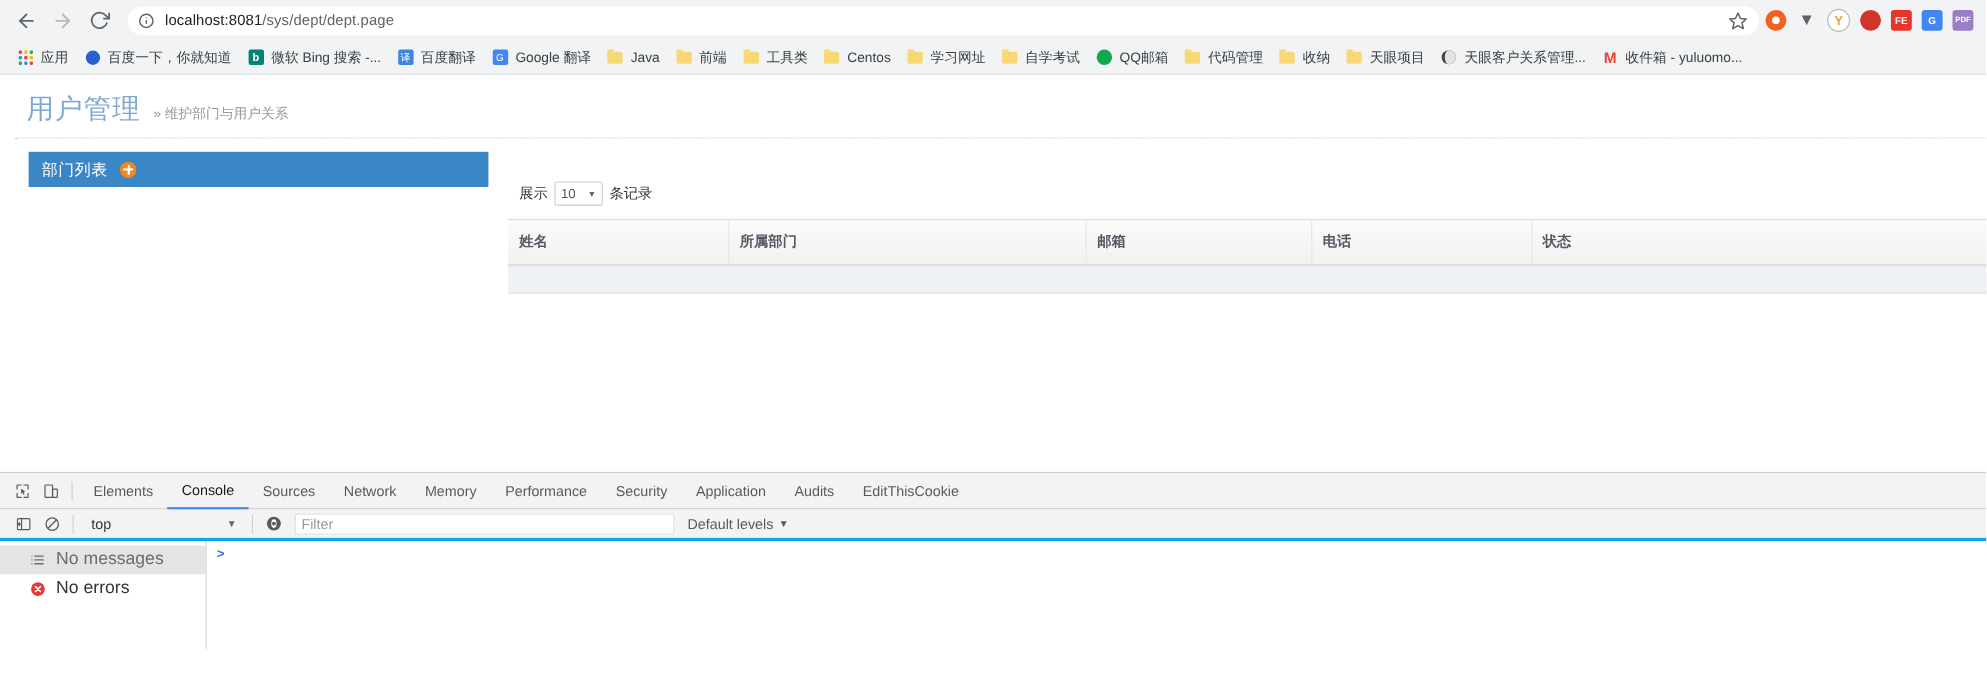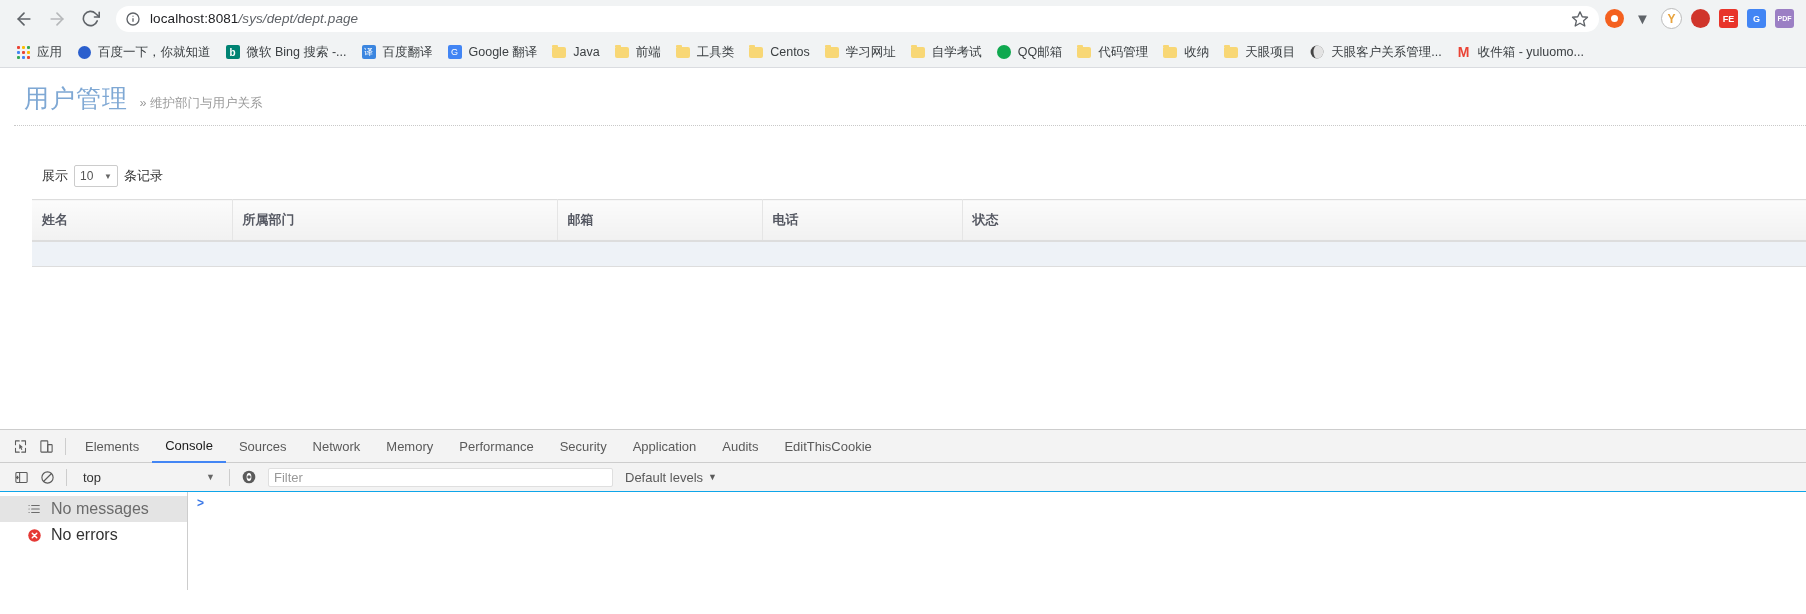--- a/index.html
+++ b/index.html
@@ -66,21 +66,21 @@
   }
   .url-text {
     font-size: 13.5px;
     color: #202124;
     letter-spacing: 0.1px;
     white-space: nowrap;
     flex: 1 1 auto;
     overflow: hidden;
   }
   .url-text .host { color: #202124; }
-  .url-text .path { color: #5f6368; font-style: italic; }
+  .url-text .path { color: #5f6368; }
   .star-icon {
     width: 18px; height: 18px;
     flex: 0 0 auto;
     color: #5f6368;
   }
   .ext-icons {
     display: flex;
     align-items: center;
     gap: 9px;
     flex: 0 0 auto;
@@ -339,21 +339,21 @@
     box-sizing: border-box;
     flex: 0 0 auto;
   }
   .dt-tab.active {
     color: #1a1a1a;
     border-bottom: 2px solid #4285f4;
   }
   .dt-toolbar {
     height: 29px;
     background: #f3f3f3;
-    border-bottom: 1px solid #0ea5e9;
+    border-bottom: 3px solid #0ea5e9;
     display: flex;
     align-items: center;
     box-sizing: border-box;
   }
   .ctx-select {
     width: 150px;
     height: 29px;
     display: flex;
     align-items: center;
     justify-content: space-between;
@@ -607,20 +607,27 @@
 
   <div class="page-content">
 
     <div class="page-header">
       <span class="page-title">用户管理</span>
       <span class="breadcrumb">» 维护部门与用户关系</span>
     </div>
 
     <div class="panels">
 
+      <div class="left-panel">
+        <div class="panel-head">
+          <span class="ttl">部门列表</span>
+          <span class="plus-btn"></span>
+        </div>
+        <div class="panel-body-left"></div>
+      </div>
 
       <div class="right-panel">
         <div class="panel-body-right">
           <div class="table-length">
             <span>展示</span>
             <span class="len-select">
               <span>10</span>
               <span class="caret">▼</span>
             </span>
             <span>条记录</span>

